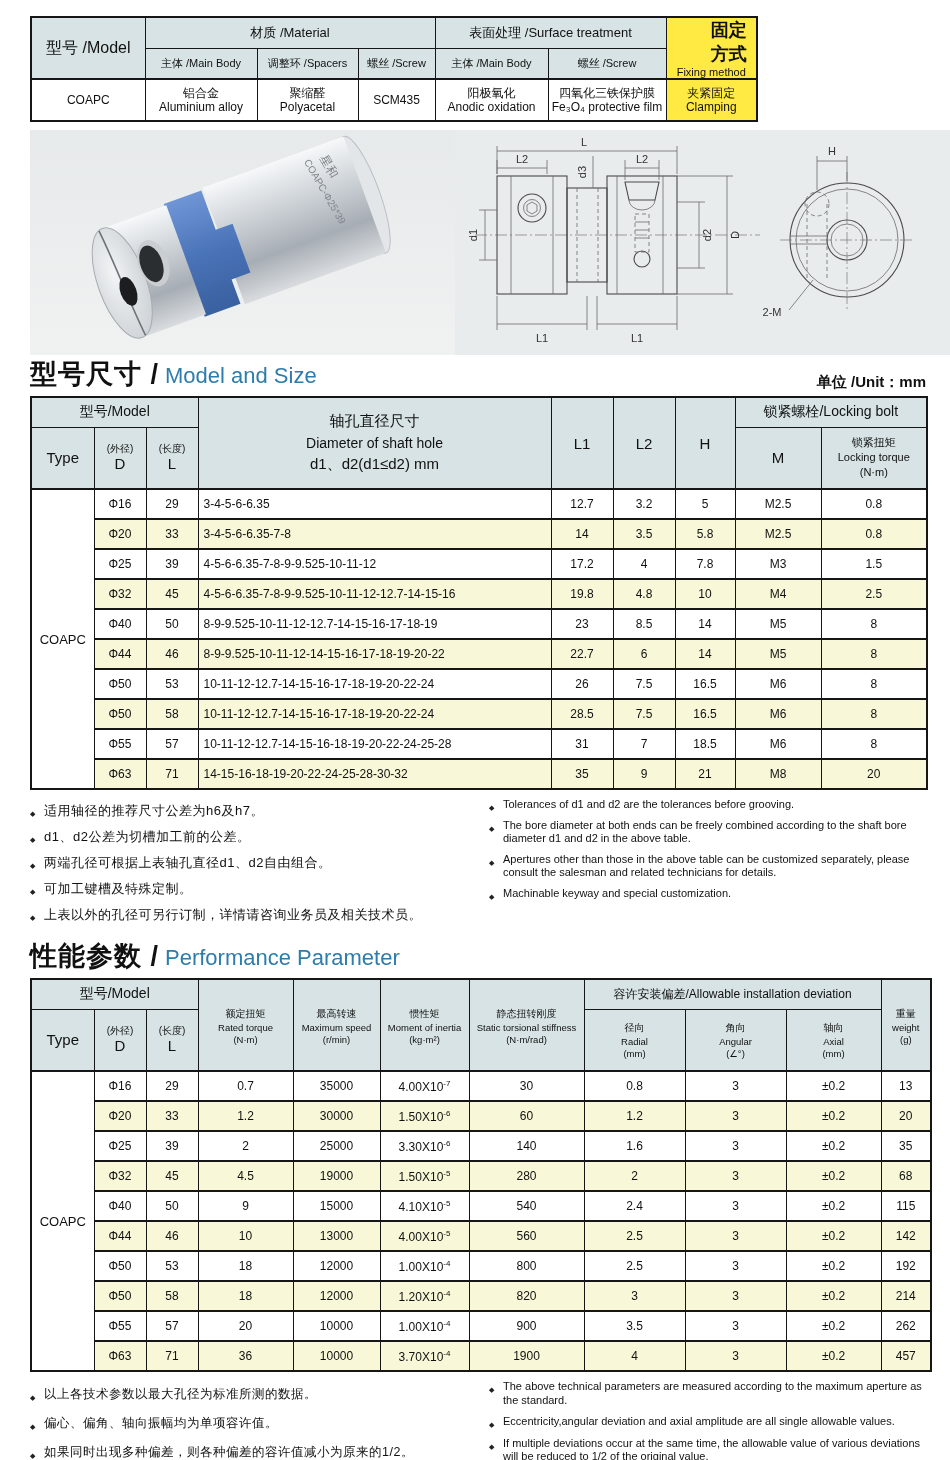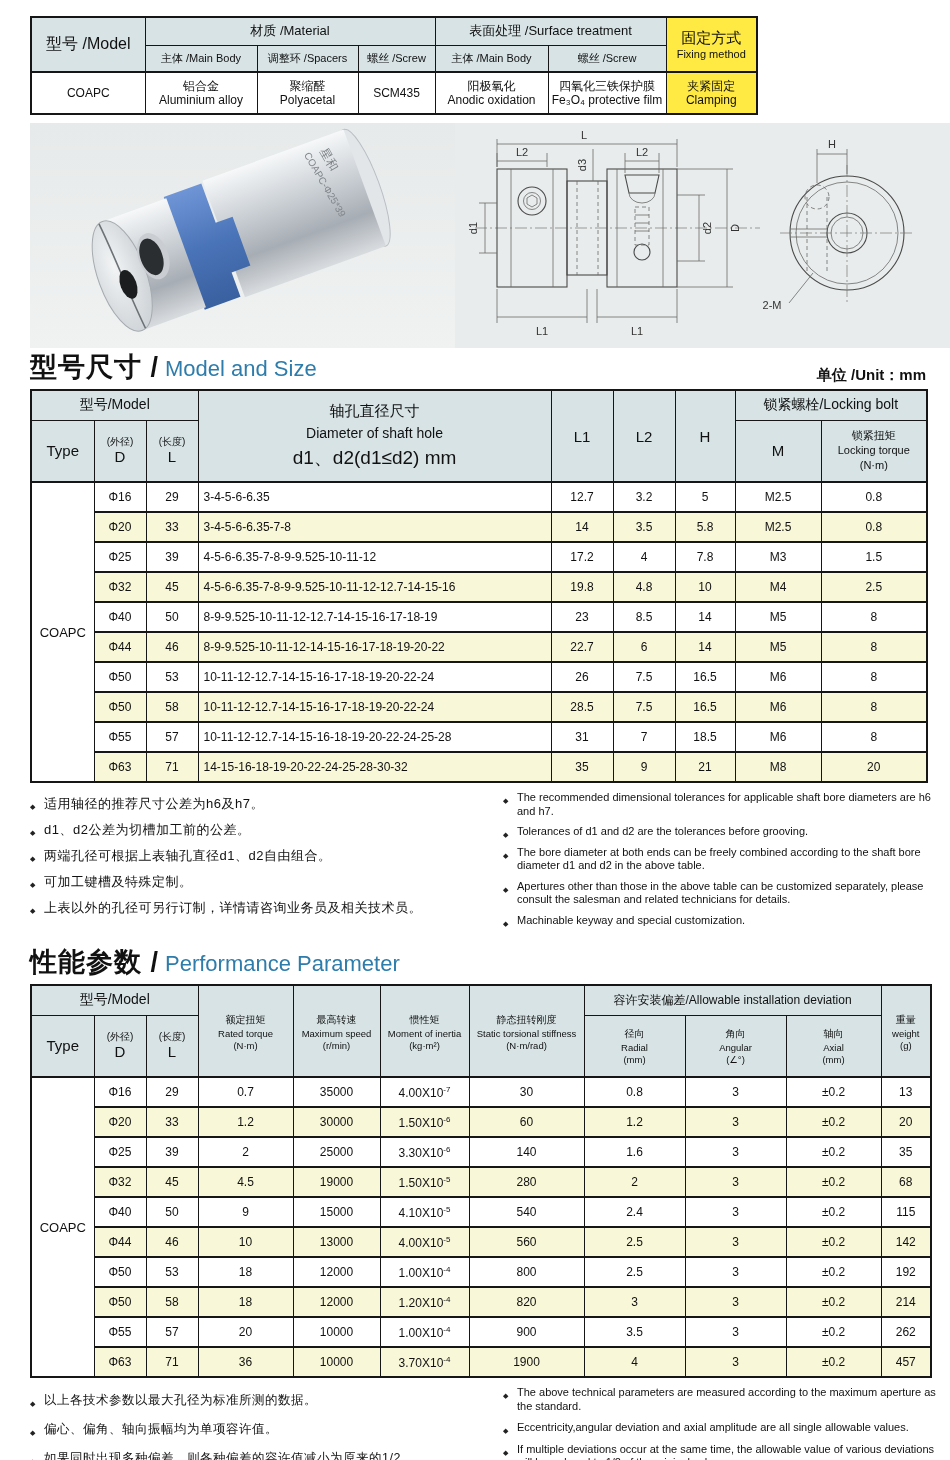--- a/index.html
+++ b/index.html
@@ -21,21 +21,21 @@
   thead th{background:var(--hdr);font-weight:normal;}
 
   
   .mat-table{width:726px;}
   .mat-table th{font-size:13px;}
   .mat-table .model-hdr{font-size:16px;}
   .mat-table .sub th{font-size:11px;height:27px;}
   .mat-table .t1 th{height:28px;}
   .mat-table tbody td{height:42px;font-size:12px;white-space:pre-line;line-height:14px;border-top:2px solid var(--line);}
   .mat-table .fix-hdr{background:var(--yellow);}
-  .mat-table .fix-hdr .cn{font-size:15px;font-weight:normal;display:block;}
+  .mat-table .fix-hdr .cn{font-size:18px;font-weight:bold;display:block;margin-left:35px;}
   .mat-table .fix-hdr .en{font-size:11px;display:block;}
   .mat-table td.fix-cell{background:var(--yellow);}
 
   
   .photo-band{width:920px;height:225px;margin-top:8px;background:var(--photo);display:flex;}
   .photo-band svg{display:block;height:225px;}
 
   
   .sec-head{width:896px;display:flex;justify-content:space-between;align-items:flex-end;margin-top:1px;margin-bottom:4px;}
   .sec-title .cn{font-size:27px;font-weight:bold;letter-spacing:1px;}
@@ -47,33 +47,33 @@
   .spec-table thead .t1 th{height:30px;font-size:14px;}
   .spec-table thead .t2 th{height:62px;}
   .spec-table tbody td{height:30px;border-top:2px solid var(--line);border-bottom:2px solid var(--line);}
   .spec-table tbody tr.alt td{background:var(--alt);}
   .spec-table tbody td.type-cell{background:#fff;font-size:13px;}
   .spec-table td.left{text-align:left;padding-left:5px;}
   .small-cap{font-size:10px;display:block;line-height:13px;}
   .big-cap{font-size:15px;display:block;line-height:18px;}
   .shaft-hdr .l1{font-size:15px;display:block;margin-bottom:4px;}
   .shaft-hdr .l2{font-size:14px;display:block;margin-bottom:4px;}
-  .shaft-hdr .l3{font-size:19px;display:block;}
+  .shaft-hdr .l3{font-size:15px;display:block;}
   .tq .a{font-size:11px;display:block;line-height:15px;}
   .hdr3 .cn{font-size:10px;display:block;line-height:17px;}
   .hdr3 .en{font-size:9.5px;display:block;line-height:12px;}
   .hdr3 .un{font-size:9.5px;display:block;line-height:12px;}
   sup{font-size:8px;}
 
   .perf-table{width:900px;}
   .perf-table thead .t1 th{font-size:12px;}
   .perf-table thead th.dev-hdr{font-size:12px;}
 
   
-  .notes-row{width:915px;display:flex;gap:18px;margin-top:8px;}
+  .notes-row{width:915px;display:flex;gap:4px;margin-top:8px;}
   ul.notes{list-style:none;margin:0;padding:0;}
   ul.notes li{position:relative;padding-left:14px;}
   ul.notes li::before{content:"◆";position:absolute;left:0;top:3px;font-size:7px;color:#222;}
   .notes-cn{width:455px;}
   .notes-cn li{font-size:13px;line-height:26px;letter-spacing:.5px;}
   .notes-en{width:442px;}
   .notes-en li{font-size:11px;line-height:13.5px;margin-bottom:7px;}
   .notes-row.bottom .notes-cn li{line-height:29px;font-size:12.5px;}
   .notes-row.bottom .notes-en li{font-size:11px;margin-bottom:8px;}
 
@@ -425,21 +425,20 @@
 
   <div class="notes-row">
     <ul class="notes notes-cn" id="size-notes-cn">
         <li>适用轴径的推荐尺寸公差为h6及h7。</li>
         <li>d1、d2公差为切槽加工前的公差。</li>
         <li>两端孔径可根据上表轴孔直径d1、d2自由组合。</li>
         <li>可加工键槽及特殊定制。</li>
         <li>上表以外的孔径可另行订制，详情请咨询业务员及相关技术员。</li>
       </ul>
     <ul class="notes notes-en" id="size-notes-en">
-        <li>The recommended dimensional tolerances for applicable shaft bore diameters are h6 and h7.</li>
         <li>Tolerances of d1 and d2 are the tolerances before grooving.</li>
         <li>The bore diameter at both ends can be freely combined according to the shaft bore diameter d1 and d2 in the above table.</li>
         <li>Apertures other than those in the above table can be customized separately, please consult the salesman and related technicians for details.</li>
         <li>Machinable keyway and special customization.</li>
       </ul>
   </div>
 
   <div class="sec-head" style="margin-top:10px">
     <div class="sec-title">
       <span class="cn">性能参数 /</span><span class="en">Performance Parameter</span>

